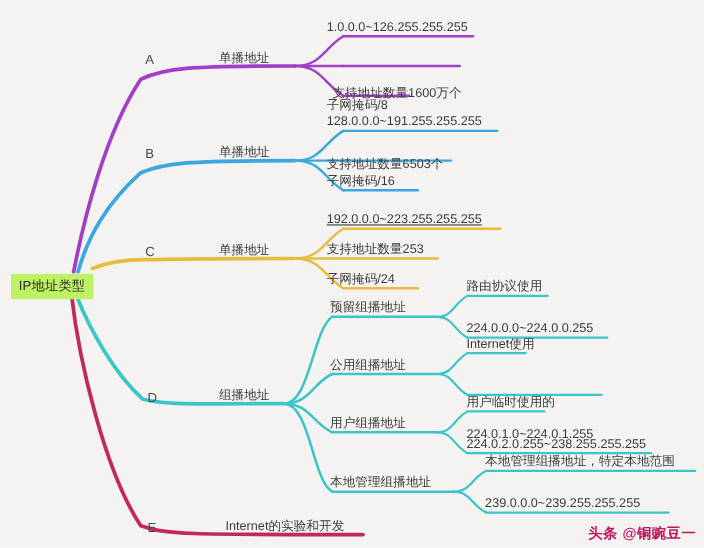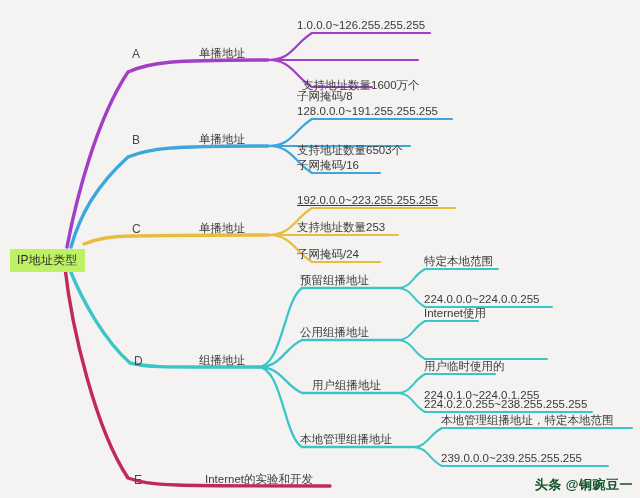--- a/index.html
+++ b/index.html
@@ -51,21 +51,21 @@
   .lvl3 {
     font-size: 11.5px;
     color: #3a3a3a;
   }
   .watermark {
     position: absolute;
     right: 7px;
     bottom: 4px;
     font-size: 13px;
     font-weight: bold;
-    color: #14532d;
+    color: #be185d;
     letter-spacing: 0.5px;
     white-space: nowrap;
   }
 </style>
 </head>
 <body>
 
 <div id="canvas">
 
   <svg id="wires" viewBox="0 0 640 498">
@@ -158,28 +158,28 @@
   <div class="node lvl1-letter" style="left:132px; top:223px;">C</div>
   <div class="node lvl1-label" style="left:199px; top:223px;">单播地址</div>
   <div class="node lvl2" style="left:297px; top:195px;text-decoration:underline;">192.0.0.0~223.255.255.255</div>
   <div class="node lvl2" style="left:297px; top:222px;">支持地址数量253</div>
   <div class="node lvl2" style="left:297px; top:249px;">子网掩码/24</div>
 
   <div class="node lvl1-letter" style="left:134px; top:355px;">D</div>
   <div class="node lvl1-label" style="left:199px; top:355px;">组播地址</div>
 
   <div class="node lvl2" style="left:300px; top:275px;">预留组播地址</div>
-  <div class="node lvl3" style="left:424px; top:256px;">特定本地范围</div>
+  <div class="node lvl3" style="left:424px; top:256px;">路由协议使用</div>
   <div class="node lvl3" style="left:424px; top:294px;">224.0.0.0~224.0.0.255</div>
 
   <div class="node lvl2" style="left:300px; top:327px;">公用组播地址</div>
   <div class="node lvl3" style="left:424px; top:308px;">Internet使用</div>
   <div class="node lvl3" style="left:424px; top:346px;margin-top:44px;">224.0.1.0~224.0.1.255</div>
 
-  <div class="node lvl2" style="left:312px; top:380px;">用户组播地址</div>
+  <div class="node lvl2" style="left:300px; top:380px;">用户组播地址</div>
   <div class="node lvl3" style="left:424px; top:361px;">用户临时使用的</div>
   <div class="node lvl3" style="left:424px; top:399px;">224.0.2.0.255~238.255.255.255</div>
 
   <div class="node lvl2" style="left:300px; top:434px;">本地管理组播地址</div>
   <div class="node lvl3" style="left:441px; top:415px;">本地管理组播地址，特定本地范围</div>
   <div class="node lvl3" style="left:441px; top:453px;">239.0.0.0~239.255.255.255</div>
 
   <div class="node lvl1-letter" style="left:134px; top:474px;">E</div>
   <div class="node lvl1-label" style="left:205px; top:474px;">Internet的实验和开发</div>
 

